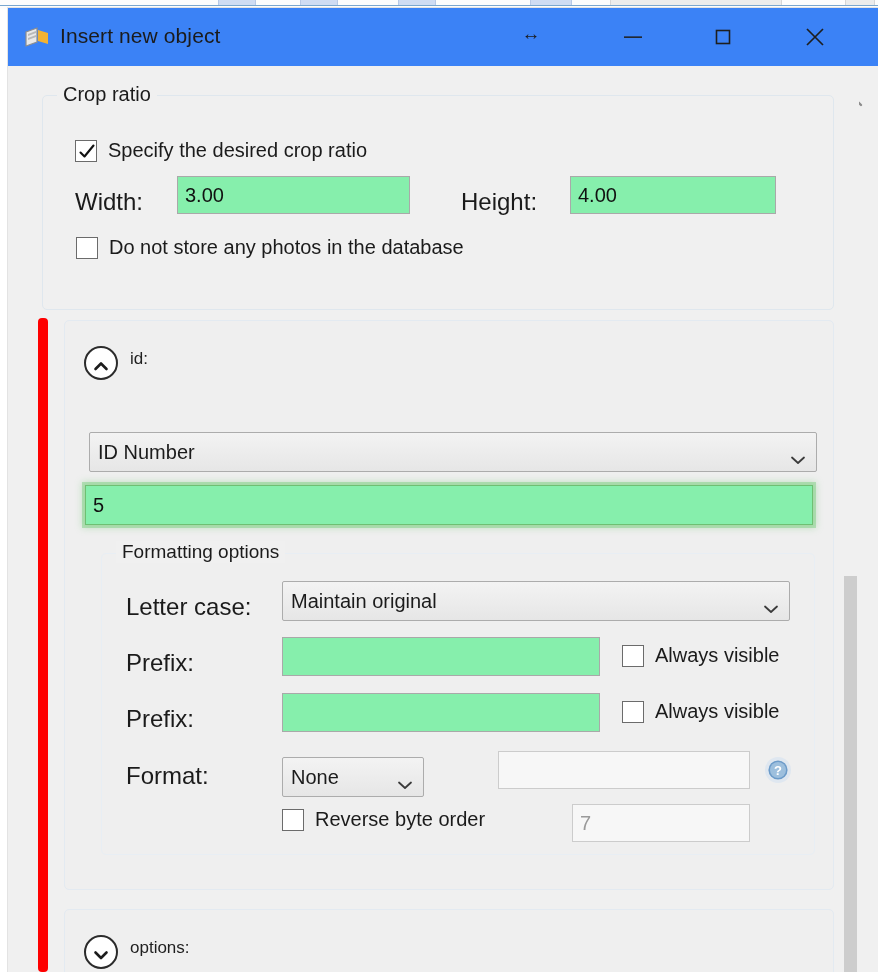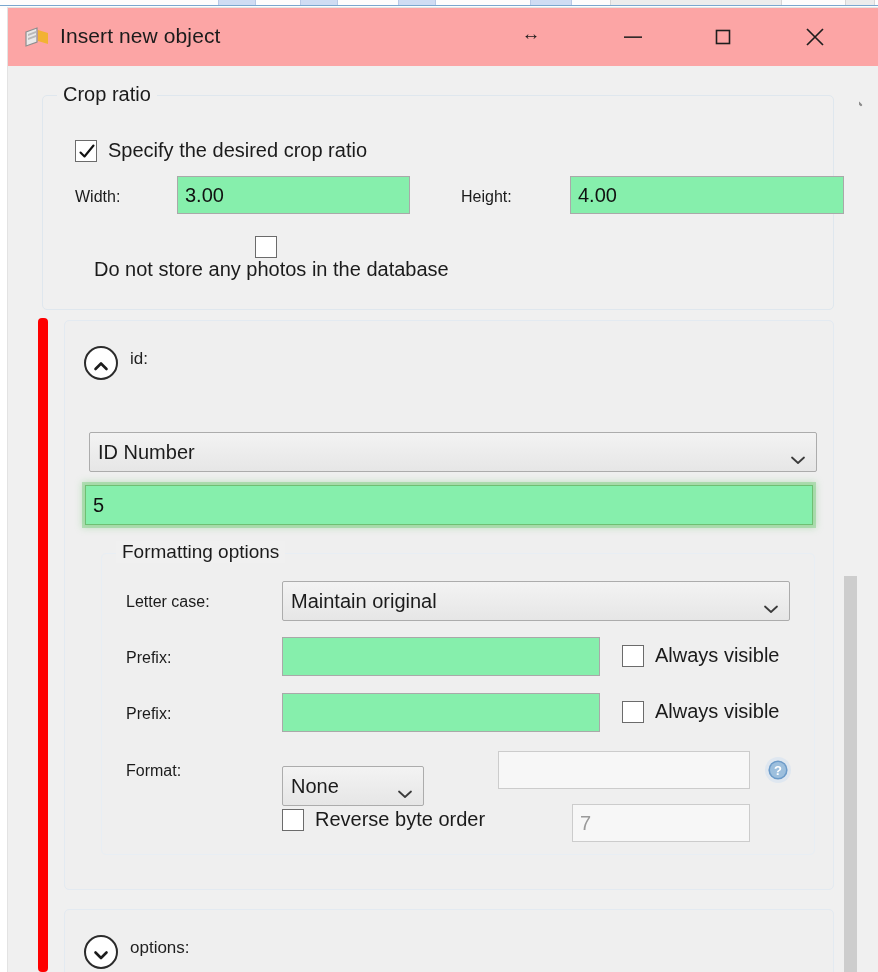--- a/index.html
+++ b/index.html
@@ -42,21 +42,21 @@
     position: absolute;
     left: 8px; top: 8px;
     width: 870px; height: 964px;
     background: #f0f0f0;
     box-shadow: 0 0 0 1px #e3e3e3;
   }
   .titlebar {
     position: absolute;
     left: 0; top: 0;
     width: 870px; height: 58px;
-    background: #fca5a5;
+    background: #3b82f6;
     border-bottom: 4px solid #ef4444;
   }
   .title-icon {
     position: absolute;
     left: 16px; top: 18px;
     width: 26px; height: 24px;
   }
   .title-text {
     position: absolute;
     left: 52px; top: 16px;
@@ -157,21 +157,21 @@
   .card {
     position: absolute;
     border: 1px solid #e3eaf1;
     border-radius: 5px;
     background: #efefef;
   }
 
   
   .lbl {
     position: absolute;
-    font-size: 16px;
+    font-size: 24px;
     color: #1b1b1b;
     white-space: nowrap;
   }
 
   .tbox {
     position: absolute;
     box-sizing: border-box;
     background: #86efac;
     border: 1px solid #a9a9a9;
     font-family: "Liberation Sans", sans-serif;
@@ -324,23 +324,23 @@
             <path d="M2.5 9.5 L6.5 13.5 L15.5 2.5" stroke="#111111" stroke-width="2.1" fill="none" stroke-linecap="round" stroke-linejoin="round"></path>
           </svg>
         </span>
         <span class="cblabel">Specify the desired crop ratio</span>
       </div>
 
       <span class="lbl" style="left:32px; top:92px;">Width:</span>
       <input class="tbox" style="left: 134px; top: 80px; width: 233px; height: 38px;" value="3.00">
 
       <span class="lbl" style="left:418px; top:92px;">Height:</span>
-      <input class="tbox" style="left: 527px; top: 80px; width: 274px; height: 38px;" value="4.00">
-
-      <div class="cbwrap" style="left:40px; top:140px;flex-direction:column;">
+      <input class="tbox" style="left: 527px; top: 80px; width: 206px; height: 38px;" value="4.00">
+
+      <div class="cbwrap" style="left:33px; top:140px;">
         <span class="cbox"></span>
         <span class="cblabel">Do not store any photos in the database</span>
       </div>
     </div>
 
     <div class="card" style="left:56px; top:254px; width:768px; height:568px;">
 
       <button class="circ-toggle" style="left:19px; top:25px;">
         <svg width="20" height="20" viewBox="0 0 20 20">
           <path d="M4.5 13 L10 7.5 L15.5 13" stroke="#1c1c1c" stroke-width="2.6" fill="none" stroke-linecap="round" stroke-linejoin="round"></path>
@@ -380,21 +380,21 @@
         </div>
 
         <span class="lbl" style="left:24px; top:151px;">Prefix:</span>
         <input class="tbox" style="left: 180px; top: 139px; width: 318px; height: 39px;" value="">
         <div class="cbwrap" style="left:520px; top:146px;">
           <span class="cbox"></span>
           <span class="cblabel">Always visible</span>
         </div>
 
         <span class="lbl" style="left:24px; top:208px;">Format:</span>
-        <div class="combo" style="left:180px; top:212px; width:142px; height:40px;">
+        <div class="combo" style="left:180px; top:203px; width:142px; height:40px;">
           <span>None</span>
           <span class="combo-arrow">
             <svg width="16" height="10" viewBox="0 0 16 10">
               <path d="M2 2.5 L8 8 L14 2.5" stroke="#3b3b3b" stroke-width="1.8" fill="none" stroke-linecap="round" stroke-linejoin="round"></path>
             </svg>
           </span>
         </div>
         <input class="tbox disabled" style="left: 396px; top: 197px; width: 252px; height: 38px;" value="">
         <span class="help-icon" style="left:662px; top:202px;">
           <svg width="28" height="28" viewBox="0 0 28 28">

